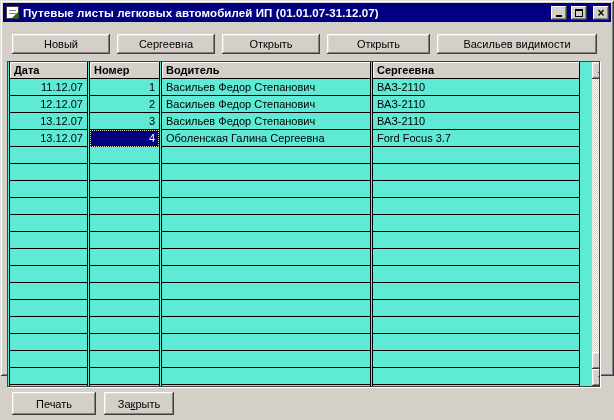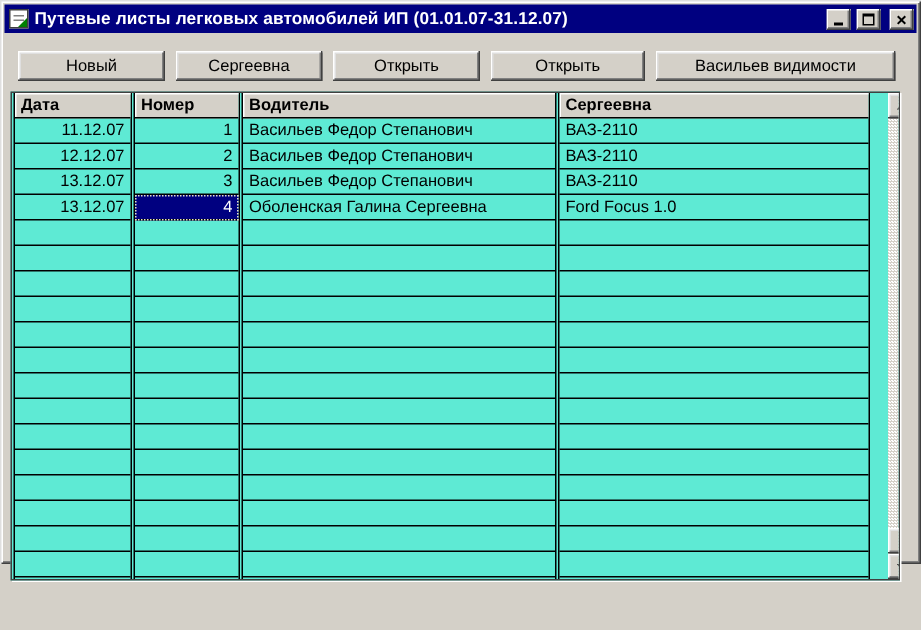--- a/index.html
+++ b/index.html
@@ -212,21 +212,21 @@
           <div class="cell" style="text-align: left;"></div>
           <div class="cell" style="text-align: left;"></div>
           <div class="cell" style="text-align: left;"></div>
           <div class="cell" style="text-align: left;"></div>
         </div>
         <div class="col">
           <div class="hcell">Сергеевна</div>
           <div class="cell" style="text-align: left;">ВАЗ-2110</div>
           <div class="cell" style="text-align: left;">ВАЗ-2110</div>
           <div class="cell" style="text-align: left;">ВАЗ-2110</div>
-          <div class="cell" style="text-align: left;">Ford Focus 1.0</div>
+          <div class="cell" style="text-align: left;">Ford Focus 3.7</div>
           <div class="cell" style="text-align: left;"></div>
           <div class="cell" style="text-align: left;"></div>
           <div class="cell" style="text-align: left;"></div>
           <div class="cell" style="text-align: left;"></div>
           <div class="cell" style="text-align: left;"></div>
           <div class="cell" style="text-align: left;"></div>
           <div class="cell" style="text-align: left;"></div>
           <div class="cell" style="text-align: left;"></div>
           <div class="cell" style="text-align: left;"></div>
           <div class="cell" style="text-align: left;"></div>
@@ -242,14 +242,18 @@
         </span>
       <span class="sb-track">
         <span class="sb-thumb"></span>
       </span>
       <span class="sb-btn">
           <span class="tri-down"></span>
         </span>
     </div>
   </div>
 
+  <div class="footer">
+    <button class="btn ft-btn">Печать</button>
+    <button class="btn ft-btn"><span>За</span><span class="accel">к</span><span>рыть</span></button>
+  </div>
 
 </div>
 
 </body></html>

